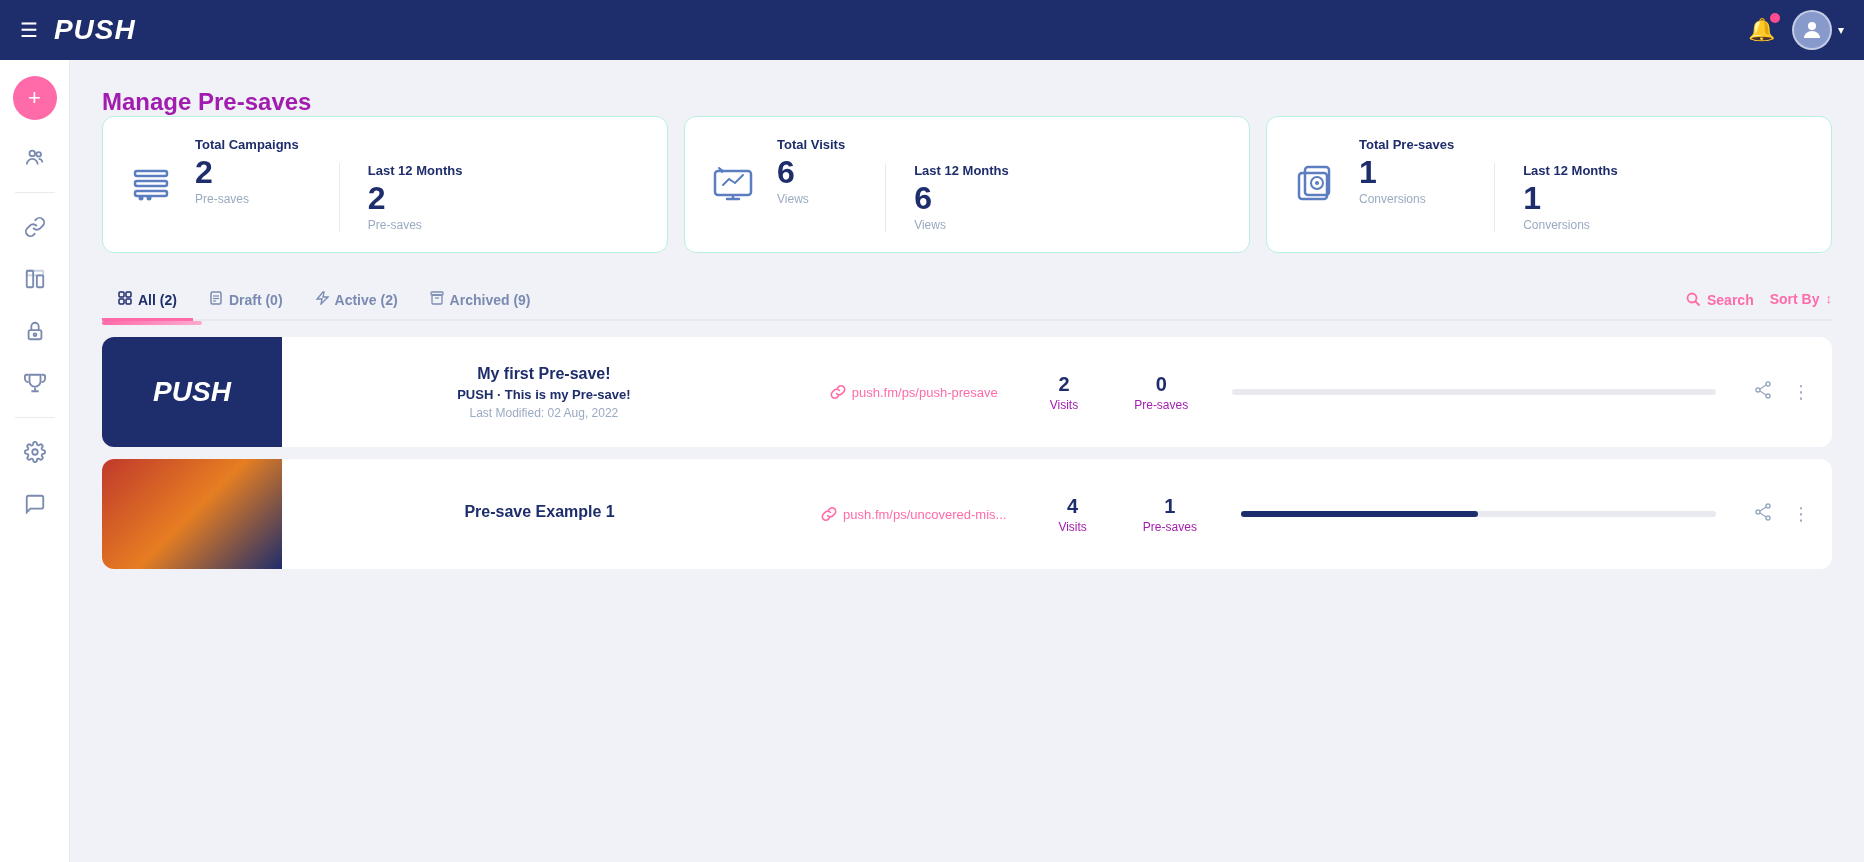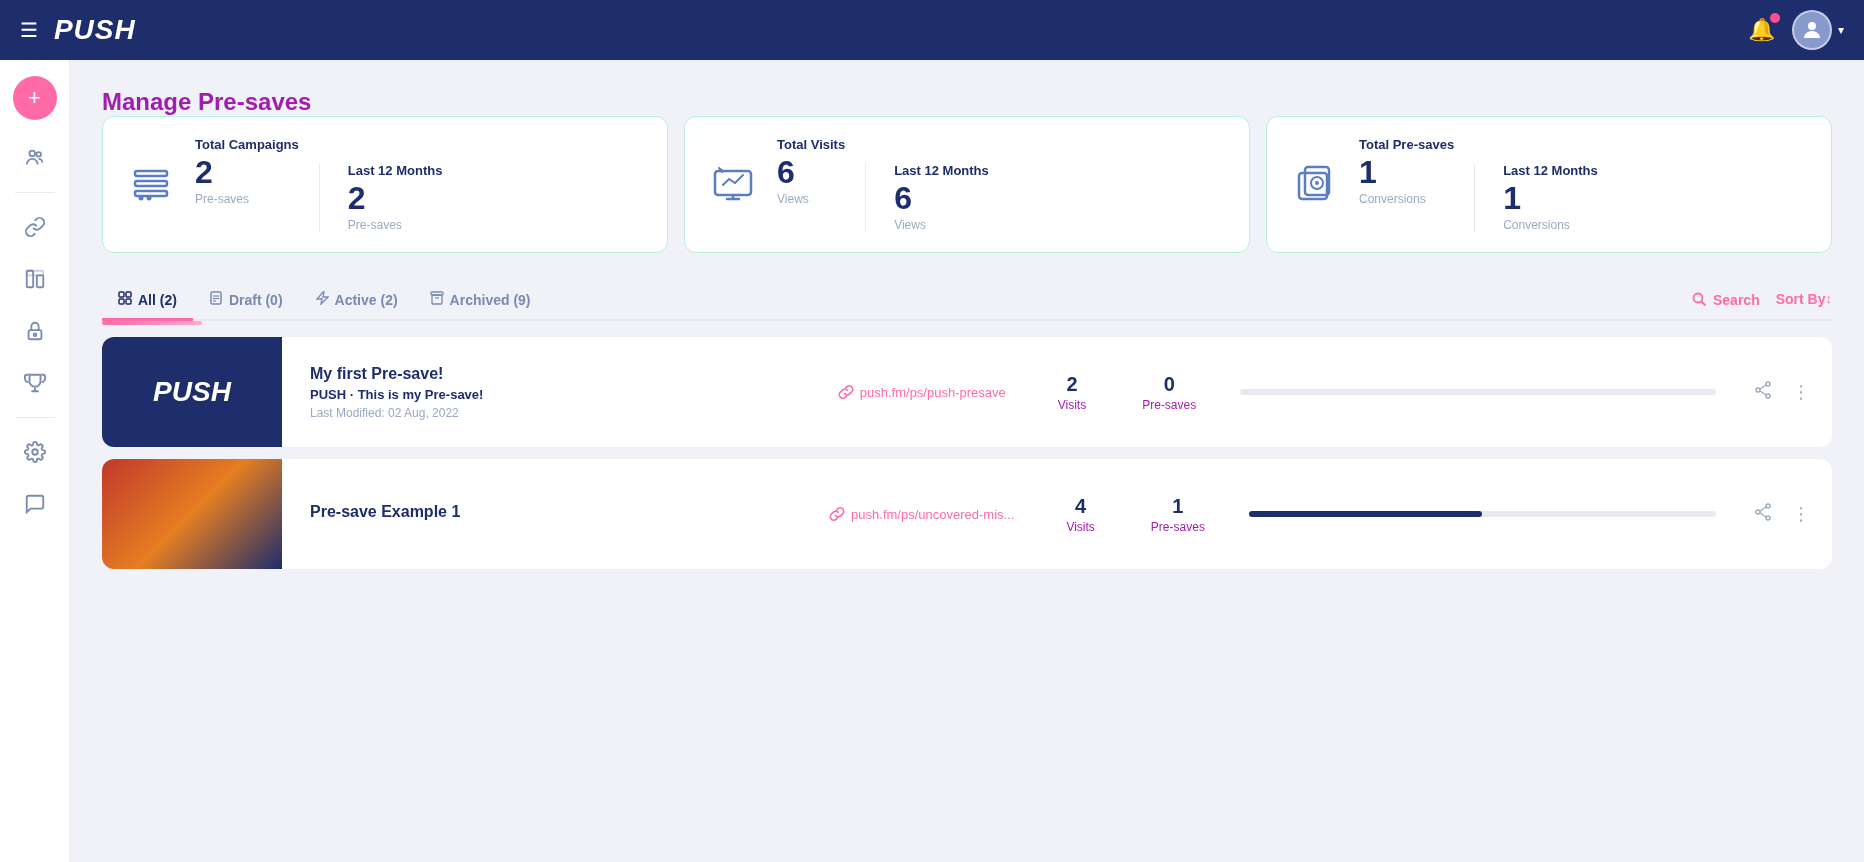--- a/index.html
+++ b/index.html
@@ -87,21 +87,21 @@
       margin-right: 16px;
     }
     .stats-card:last-child { margin-right: 0; }
     .stats-icon {
       color: #5b7ec0;
       font-size: 36px;
       display: flex; align-items: center;
       flex-shrink: 0;
     }
     .stats-icon svg { width: 48px; height: 48px; }
-    .stats-data { display: flex; gap: 20px; flex: 1; }
+    .stats-data { display: flex; gap: 40px; flex: 1; }
     .stats-col { display: flex; flex-direction: column; }
     .stats-col + .stats-col { border-left: 1px solid #e8eaf0; padding-left: 28px; margin-top: 26px; }
     .stats-label { font-size: 13px; font-weight: 600; color: #1e2d6b; margin-bottom: 4px; }
     .stats-number { font-size: 32px; font-weight: 700; color: #1e2d6b; line-height: 1; }
     .stats-sub { font-size: 12px; color: #9aaac0; margin-top: 4px; }
 
     
     .tabs-bar {
       display: flex; align-items: center;
       border-bottom: 2px solid #e8eaf0;
@@ -116,21 +116,21 @@
       border-bottom: 3px solid transparent;
       margin-bottom: -2px;
     }
     .tab.active-tab { color: #1e2d6b; border-bottom-color: #ff6ba8; }
     .tabs-right { margin-left: auto; display: flex; align-items: flex-start; gap: 16px; }
     .search-btn {
       display: flex; align-items: center; gap: 6px;
       color: #ff6ba8; font-size: 14px; font-weight: 600; cursor: pointer;
     }
     .sort-btn {
-      display: flex; align-items: center; gap: 0;
+      display: flex; align-items: center; gap: 6px;
       color: #ff6ba8; font-size: 14px; font-weight: 600; cursor: pointer;
     }
 
     
     .tab-indicator-row { height: 4px; margin-bottom: 12px; }
     .tab-indicator { width: 100px; height: 4px; background: linear-gradient(to right, #ff6ba8, #ffaad0); border-radius: 2px; }
 
     
     .campaign-item {
       background: white;
@@ -150,21 +150,21 @@
     }
     .campaign-thumbnail.push-bg {
       background: #1e2d6b;
     }
     .campaign-thumbnail.example-bg {
       background: linear-gradient(135deg, #c0392b 0%, #e67e22 50%, #1e2d6b 100%);
     }
     .push-logo-text {
       color: white; font-size: 28px; font-weight: 900; font-style: italic;
     }
-    .campaign-info { padding: 16px 28px; flex: 1; min-width: 0; }
+    .campaign-info { padding: 16px 20px; flex: 1; min-width: 0; text-align: center; }
     .campaign-name { font-size: 16px; font-weight: 700; color: #1e2d6b; margin-bottom: 4px; }
     .campaign-desc { font-size: 13px; color: #1e2d6b; margin-bottom: 4px; font-weight: bold; }
     .campaign-date { font-size: 12px; color: #9aaac0; }
     .campaign-link {
       display: flex; align-items: center; gap: 6px;
       color: #ff6ba8; font-size: 13px; font-weight: 500;
       padding: 0 24px; min-width: 200px;
       cursor: pointer;
     }
     .campaign-stat {

